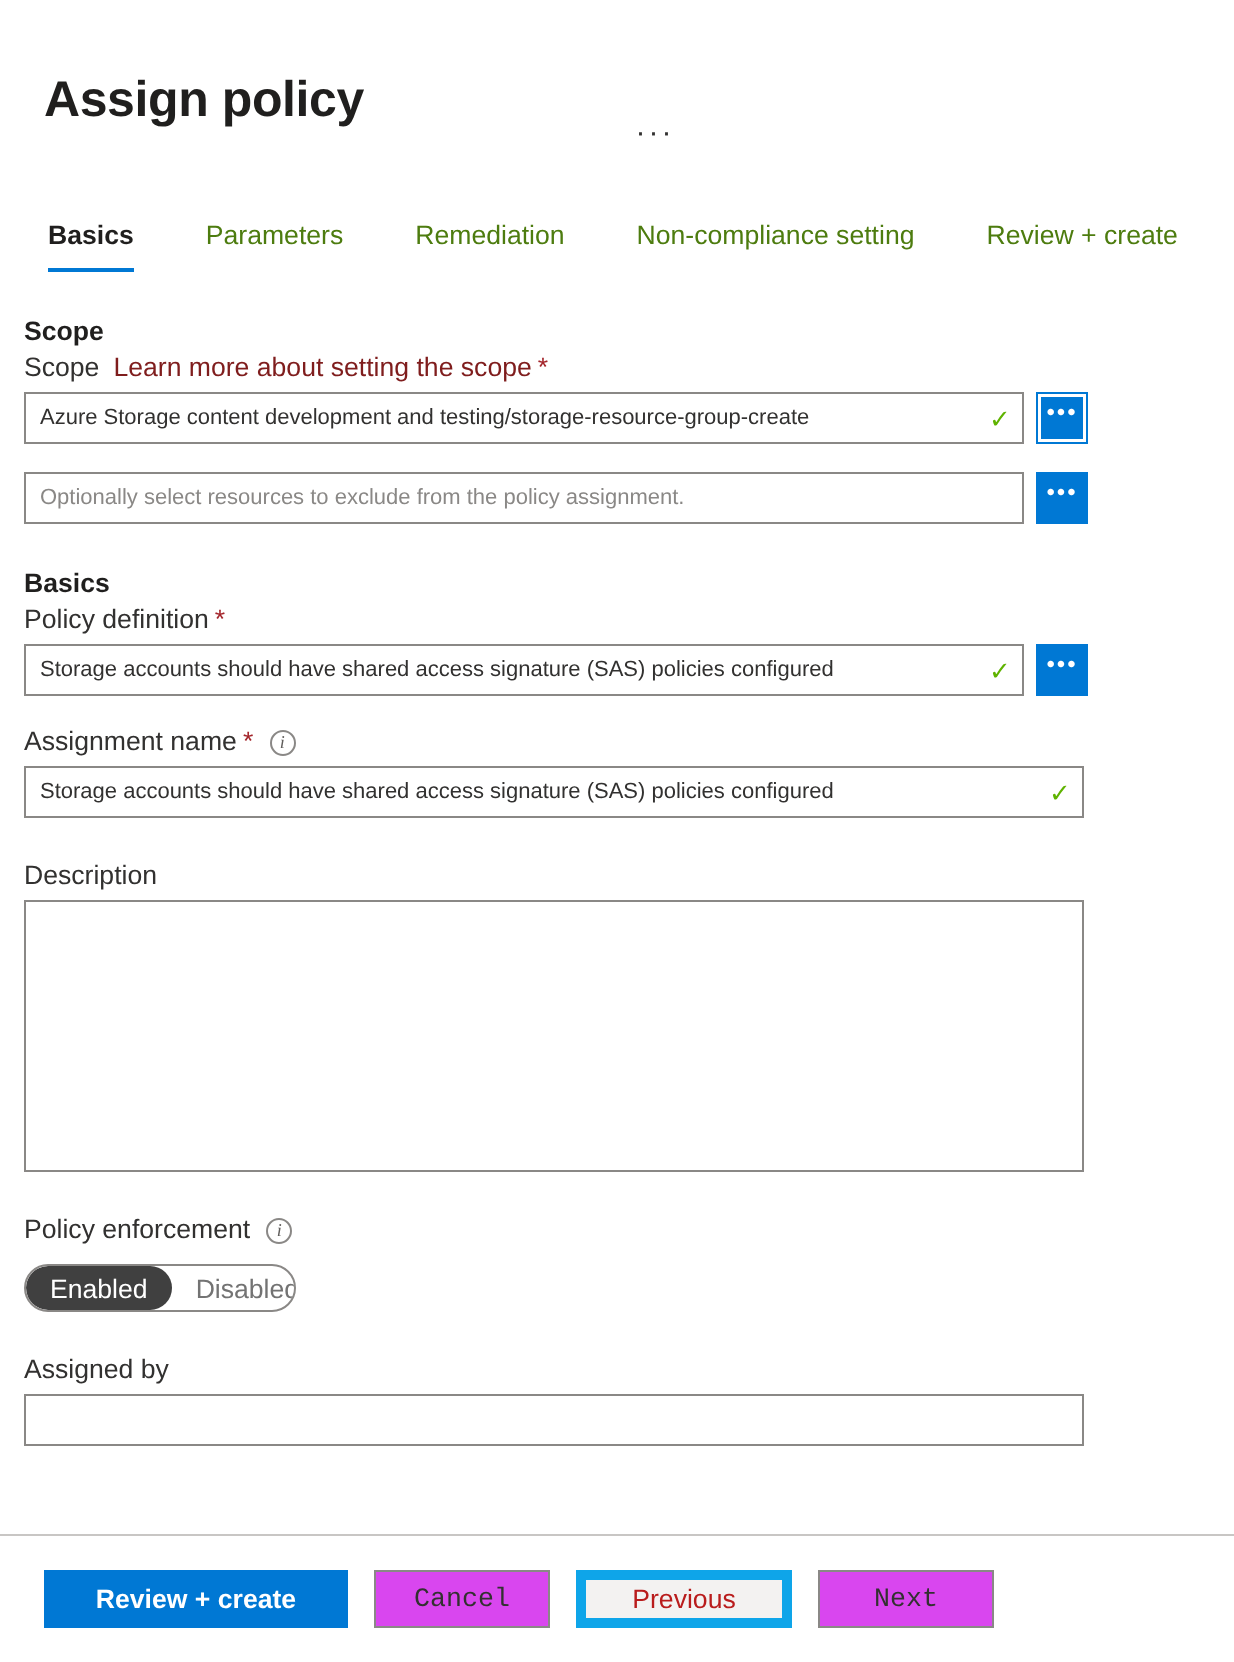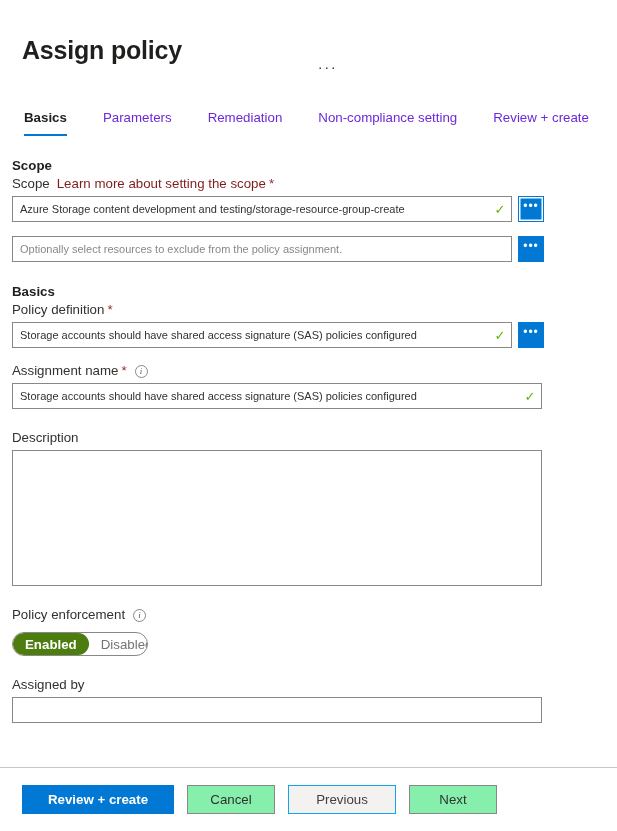--- a/index.html
+++ b/index.html
@@ -44,21 +44,21 @@
 
   
   .tabs {
     display: flex;
     align-items: flex-start;
     margin-top: 33px;
     padding-left: 24px;
   }
   .tab {
     font-size: 13.3px;
-    color: #6d28d9;
+    color: #4d7c0f;
     padding: 0 0 9px 0;
     margin-right: 36px;
     cursor: pointer;
     position: relative;
     white-space: nowrap;
     line-height: 18px;
   }
   .tab:last-child { margin-right: 0; }
   .tab.active {
     font-weight: 600;
@@ -229,24 +229,24 @@
     height: 100%;
     display: flex;
     align-items: center;
     justify-content: center;
     cursor: pointer;
     box-sizing: border-box;
     padding: 0 12px;
     white-space: nowrap;
   }
   .toggle-opt.on {
-    background: #4d7c0f;
+    background: #404040;
     color: #ffffff;
     border-radius: 13px;
-    font-weight: 700;
+    font-weight: 400;
     flex: 0 0 auto;
     min-width: 70px;
   }
   .toggle-opt.off {
     color: #737373;
     flex: 1;
   }
 
   .assigned-input {
     width: 530px;
@@ -289,29 +289,30 @@
     justify-content: center;
   }
   .btn-primary {
     background: #0078d4;
     color: #ffffff;
     border: 1px solid #0078d4;
     font-weight: 700;
     min-width: 152px;
   }
   .btn-default {
-    background: #86efac;
+    background: #d946ef;
     color: #323130;
     border: 1px solid #8a8886;
     min-width: 88px;
+    font-family: Liberation Mono, monospace;
   }
   .btn-disabled {
     background: #f3f2f1;
-    color: #404040;
-    border: 1px solid #0ea5e9;
+    color: #b91c1c;
+    border: 5px solid #0ea5e9;
     cursor: default;
     min-width: 108px;
   }
 </style>
 </head>
 <body>
 
 <div class="page-header">
   <div class="page-title">Assign policy</div>
   <div class="header-menu">···</div>

